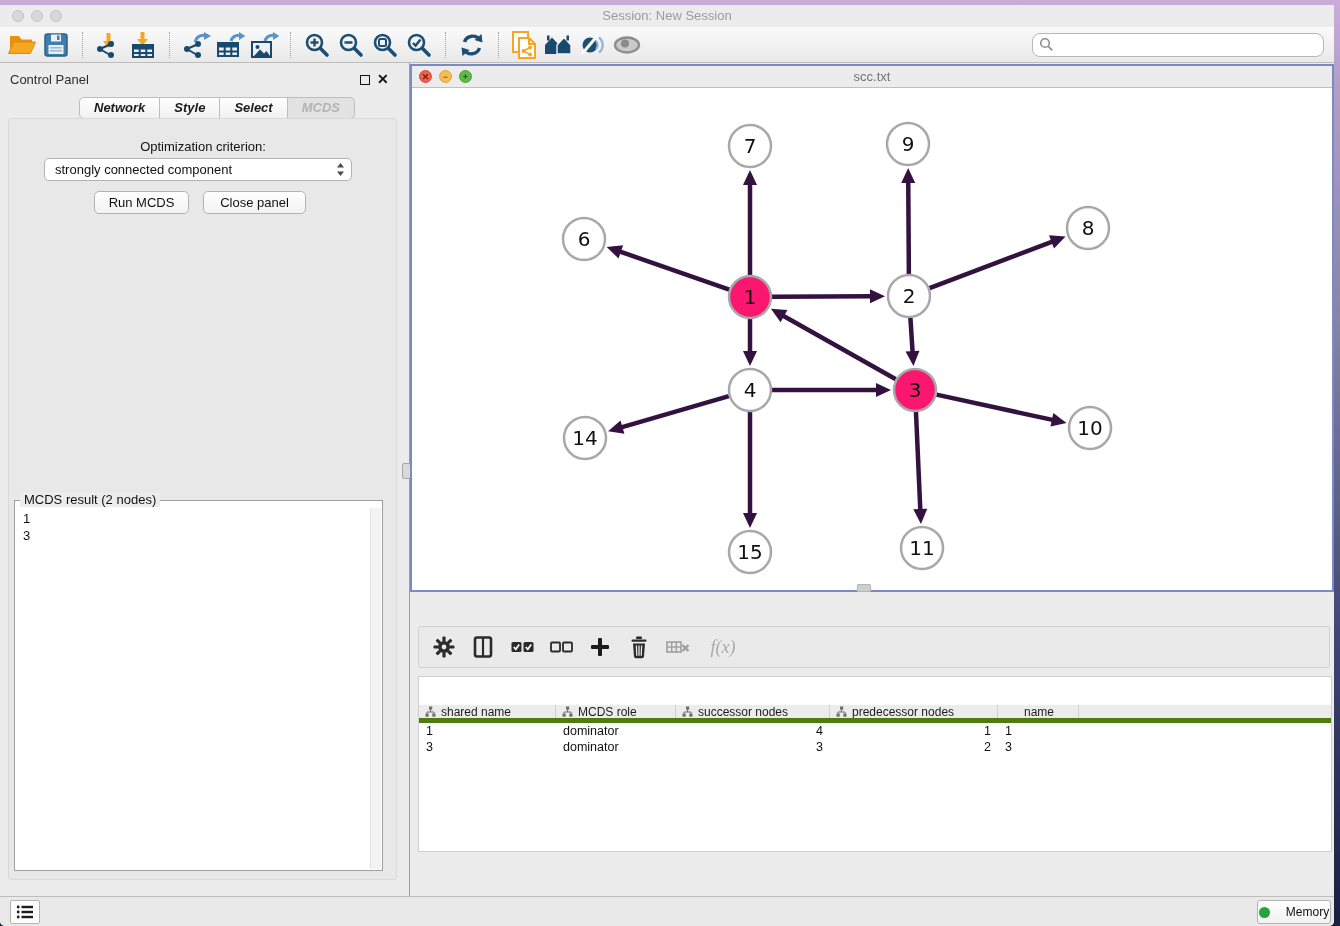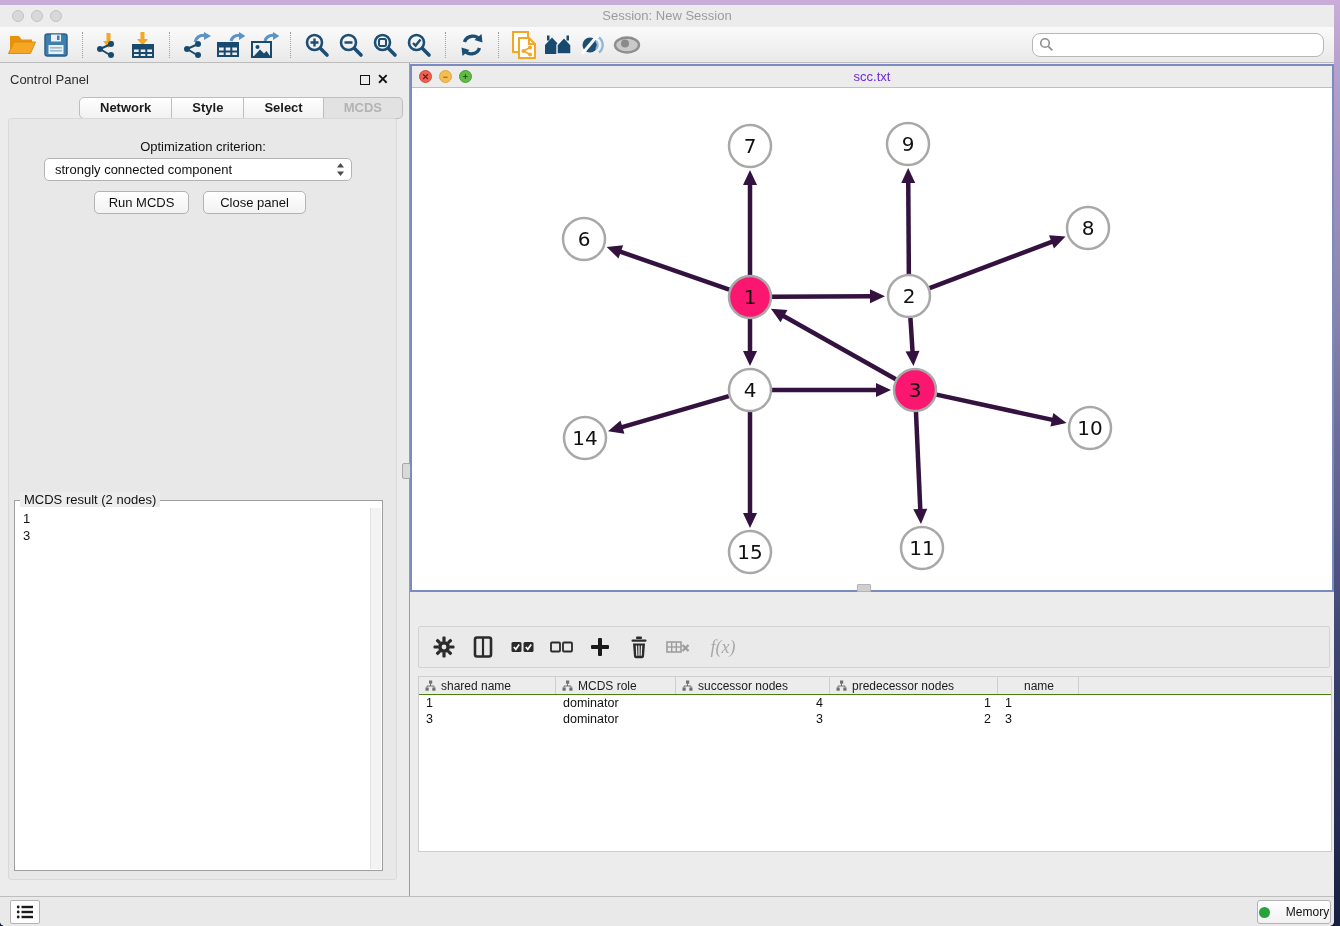--- a/index.html
+++ b/index.html
@@ -32,21 +32,21 @@
   .main { position:absolute; left:0; top:58px; width:100%; height:833px; }
 
   
   .control-panel { position:absolute; left:0; top:0; width:406px; height:100%; background:#ececec; }
   .cp-header { position:absolute; left:0; top:5px; width:100%; height:24px; }
   .panel-title { position:absolute; left:10px; top:4px; font-size:13px; color:#2d2d2d; }
   .win-float { position:absolute; top:7px; width:10px; height:10px; border:1.5px solid #111; background:transparent; }
   .win-close { position:absolute; top:3px; font-size:14px; font-weight:bold; color:#111; line-height:16px; }
   .cp-tabs { position:absolute; left:79px; top:34px; height:22px; display:flex; }
   .tab { background:linear-gradient(#ffffff,#f1f1f1); border:1px solid #bdbdbd; border-left:none;
-    height:22px; line-height:20px; padding:0 20px; font-size:13px; font-weight:bold; color:#1a1a1a; }
+    height:22px; line-height:20px; padding:0 14px; font-size:13px; font-weight:bold; color:#1a1a1a;font-style:italic; }
   .tab:first-child { border-left:1px solid #bdbdbd; border-radius:5px 0 0 5px; }
   .tab:last-child { border-radius:0 5px 5px 0; }
   .tab.selected { background:#e2e2e2; color:#b3b3b3; }
   .cp-content { position:absolute; left:8px; top:55px; width:389px; height:762px;
     background:#e8e8e8; border:1px solid #d9d9d9; border-radius:3px; }
   .opt-label { position:absolute; left:0; top:76px; width:406px; text-align:center; font-size:13px; color:#111; }
   .dropdown { position:absolute; left:44px; top:95px; width:308px; height:23px; background:#fff;
     border:1px solid #b3b3b3; border-radius:5px; display:flex; align-items:center;
     padding:0 6px 0 10px; font-size:13px; color:#111; }
   .dropdown .dd-text { flex:1; }
@@ -68,40 +68,40 @@
   .splitter { position:absolute; left:406px; top:0; width:4px; height:100%; background:#ececec;
     border-right:1px solid #9e9e9e; }
   .splitter .grip { position:absolute; left:-4px; top:400px; width:9px; height:16px;
     background:#d9d9d9; border:1px solid #a7a7a7; border-radius:2px; }
 
   
   .network-frame { position:absolute; left:410px; top:1px; width:924px; height:528px;
     border:2px solid #7b8ac0; background:#fff; }
   .nf-titlebar { position:absolute; left:0; top:0; width:100%; height:22px; background:#ececec;
     border-bottom:1px solid #bfbfbf; }
-  .nf-title { position:absolute; top:3px; left:0; width:100%; text-align:center; font-size:13px; color:#6d28d9; }
+  .nf-title { position:absolute; top:3px; left:0; width:100%; text-align:center; font-size:13px; color:#737373; }
   .traffic { position:absolute; top:4px; width:13px; height:13px; border-radius:50%;
     font-size:9px; font-weight:bold; text-align:center; line-height:12px; }
   .t-red { left:7px; background:#ec6253; border:1px solid #d5473a; color:#7d1408; }
   .t-yellow { left:27px; background:#f5bd4f; border:1px solid #dfa63c; color:#90591b; }
   .t-green { left:47px; background:#62ba46; border:1px solid #4a9e34; color:#1c5a10; }
   .nf-content { position:absolute; left:0; top:22px; width:920px; height:502px; background:#fff; }
   .nf-grip { position:absolute; left:445px; bottom:-2px; width:14px; height:8px;
     background:#cfcfcf; border:1px solid #b5b5b5; border-radius:1px; }
 
   
   .table-panel { position:absolute; left:410px; top:531px; width:924px; height:300px; background:#ececec; }
   .tp-toolbar { position:absolute; left:8px; top:32px; width:912px; height:42px;
     background:#eaeaea; border:1px solid #d2d2d2; border-radius:2px; display:flex; align-items:center;
     padding-left:10px; gap:9px; }
   .tpbtn { width:30px; height:32px; display:flex; align-items:center; justify-content:center; flex:0 0 auto; }
   .fx { font-family:"Liberation Serif", serif; font-style:italic; font-size:18px; color:#a8a8a8; }
   .tp-table { position:absolute; left:8px; top:82px; width:914px; height:176px; background:#fff;
     border:1px solid #cfcfcf; }
-  .tp-headrow { display:flex; height:18px; background:#ececec; border-bottom:1px solid #4d7c0f; }
+  .tp-headrow { display:flex; height:18px; background:#ececec; border-bottom:5px solid #4d7c0f;margin-top:28px; }
   .th { display:flex; align-items:center; gap:5px; padding:0 4px 0 6px; font-size:12px; color:#1c1c1c;
     border-right:1px solid #cfcfcf; overflow:hidden; }
   .th.center { justify-content:center; }
   .tp-row { display:flex; height:16px; font-size:12.5px; color:#111; align-items:center; }
   .td { padding:0 7px; overflow:hidden; white-space:nowrap; }
   .num { text-align:right; }
   .c0 { width:137px; } .c1 { width:120px; } .c2 { width:154px; } .c3 { width:168px;align-items:center; } .c4 { width:81px; }
   .tp-tabs { position:absolute; left:284px; top:269px; height:22px; display:flex; }
 
   

